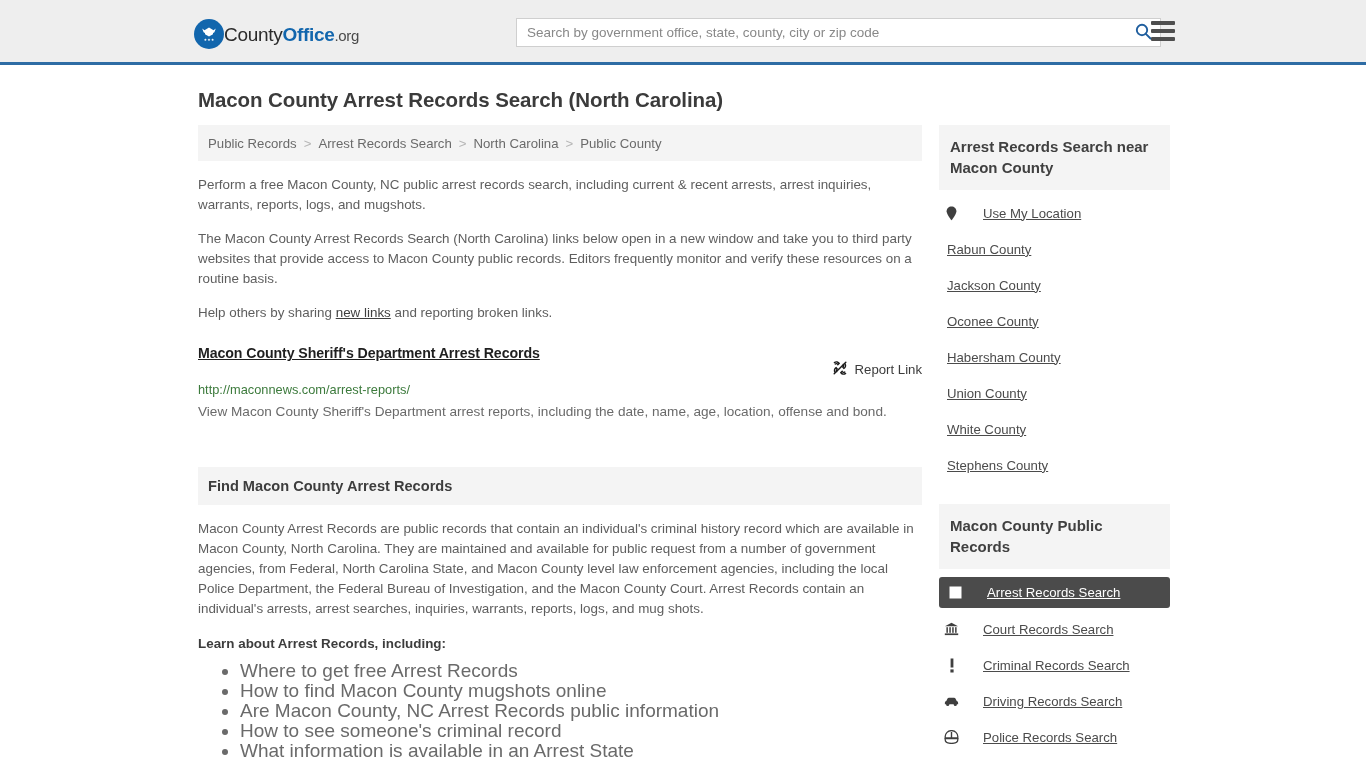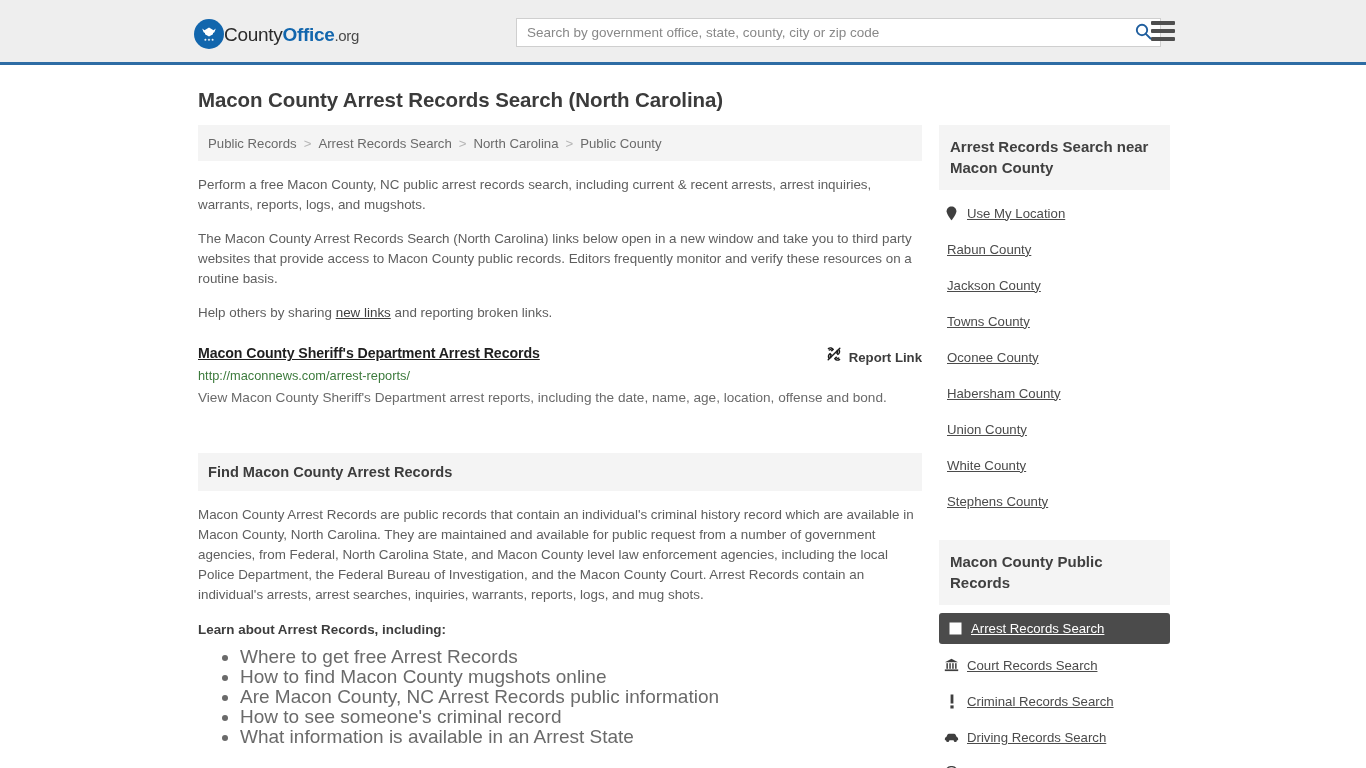--- a/index.html
+++ b/index.html
@@ -108,23 +108,23 @@
   }
   p.body-text a { color: #3f3f3f; text-decoration: underline; }
 
   .link-block { margin-top: 22px; position: relative; }
   .link-row { display: flex; align-items: flex-start; justify-content: space-between; }
   .link-title {
     font-size: 14.2px; font-weight: bold; color: #1f1f1f;
     text-decoration: underline; letter-spacing: -0.1px;
   }
   .report-link {
-    display: flex; align-items: flex-end; gap: 7px;
+    display: flex; align-items: center; gap: 7px;
     font-size: 13.2px; color: #3c3c3c; white-space: nowrap;
-    text-decoration: none; margin-top: 1px; font-weight: bold;
+    text-decoration: none; margin-top: 15px;
   }
   .link-url {
     display: block; font-size: 12.8px; color: #3c7a3c;
     margin-top: 3px; text-decoration: none;
   }
   .link-desc {
     font-size: 13.6px; color: #6a6a6a; line-height: 24px;
     margin-top: 3px;
   }
 
@@ -151,21 +151,21 @@
   
   .side-card { margin-bottom: 0; }
   .side-head {
     background: #f4f4f4;
     padding: 11px 11px 12px 11px;
     font-size: 15px; font-weight: bold; color: #404040;
     line-height: 21px;
   }
   .side-list { padding-top: 8px; }
   .side-item {
-    display: flex; align-items: center; gap: 8px;
+    display: flex; align-items: center; gap: 24px;
     height: 30px; padding: 0 5px;
     margin-bottom: 6px;
     text-decoration: none;
   }
   .side-item .label {
     font-size: 13.2px; color: #4b4b4b; text-decoration: underline;
   }
   .side-item .ico {
     width: 15px; display: flex; align-items: center; justify-content: center;
     flex: 0 0 15px;
@@ -285,23 +285,20 @@
           <span class="label">Use My Location</span>
         </a>
 
         <a href="#" class="side-item no-icon">
           <span class="label">Rabun County</span>
         </a>
         <a href="#" class="side-item no-icon">
           <span class="label">Jackson County</span>
         </a>
         <a href="#" class="side-item no-icon">
-          <span class="label">Towns County</span>
-        </a>
-        <a href="#" class="side-item no-icon">
           <span class="label">Oconee County</span>
         </a>
         <a href="#" class="side-item no-icon">
           <span class="label">Habersham County</span>
         </a>
         <a href="#" class="side-item no-icon">
           <span class="label">Union County</span>
         </a>
         <a href="#" class="side-item no-icon">
           <span class="label">White County</span>

